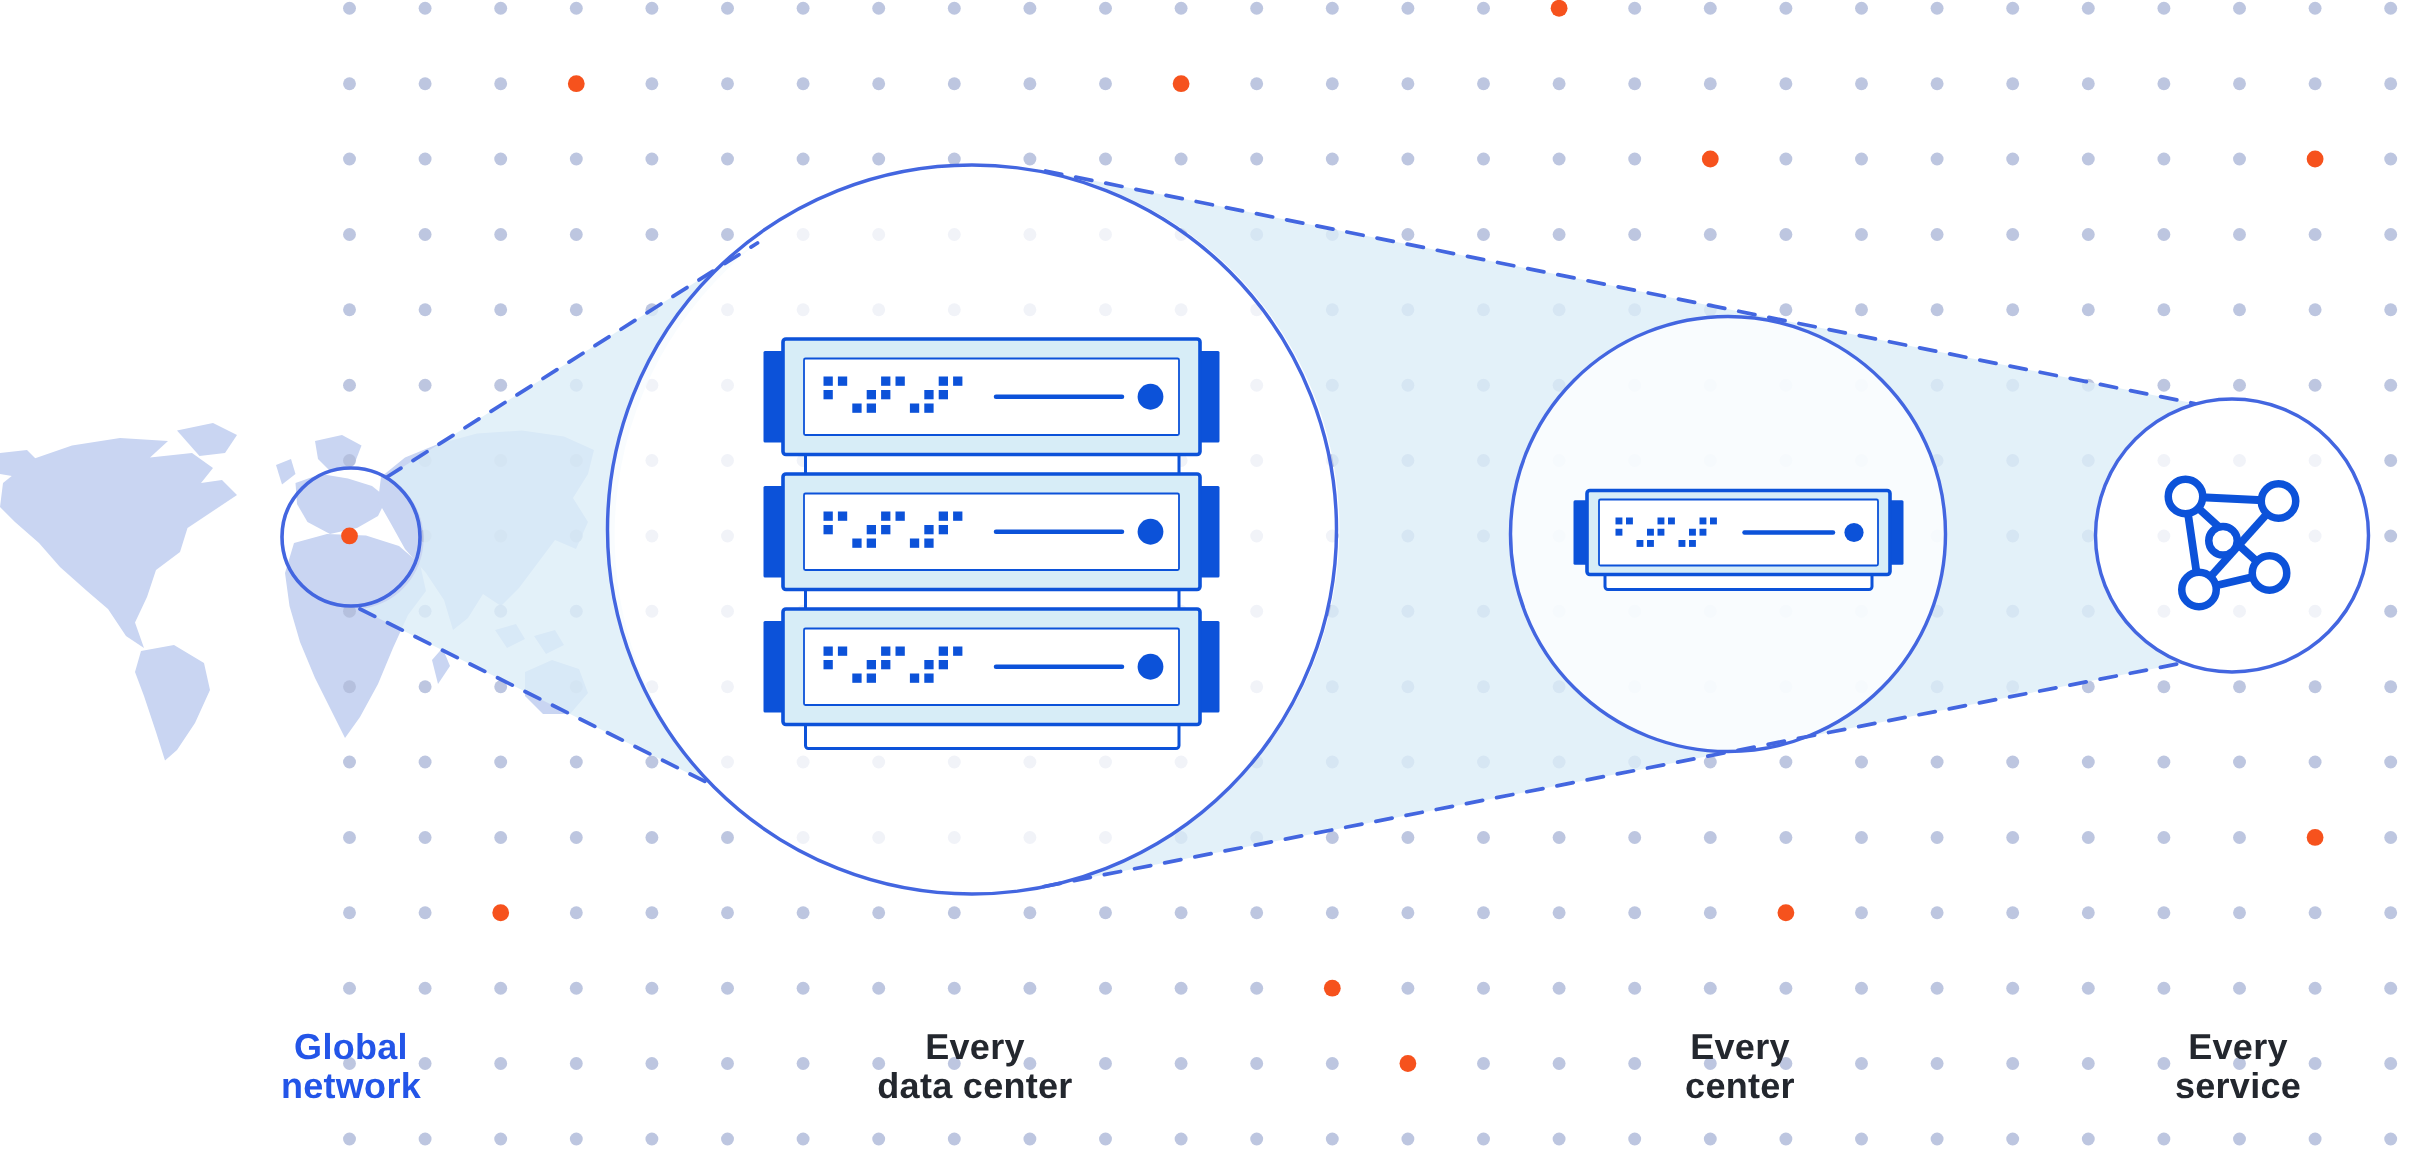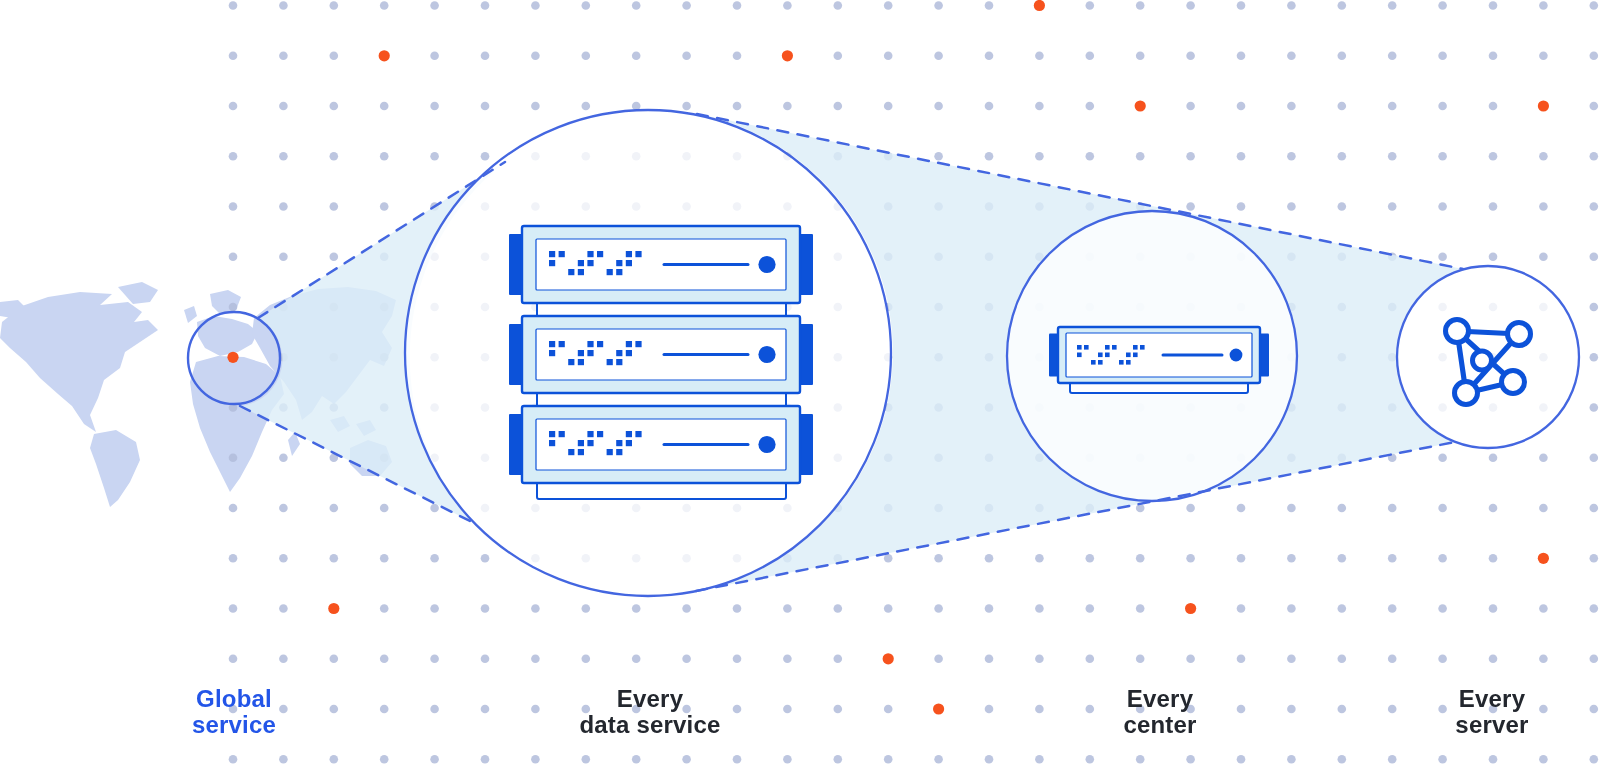--- a/index.html
+++ b/index.html
@@ -626,27 +626,27 @@
       <circle class="mesh-node" cx="1457" cy="331" r="11.5"></circle>
       <circle class="mesh-node" cx="1519" cy="334" r="11.5"></circle>
       <circle class="mesh-node" cx="1466" cy="393" r="11.5"></circle>
       <circle class="mesh-node" cx="1513" cy="382" r="11.5"></circle>
       <circle class="mesh-node" cx="1482" cy="360.5" r="9.5"></circle>
     </g>
   </svg>
 
   <div class="stage-label" style="left: 234px; top: 686px; color: rgb(35, 85, 232);">
     <div>Global</div>
-    <div>service</div>
+    <div>network</div>
   </div>
   <div class="stage-label" style="left: 650px; top: 686px; color: rgb(35, 39, 46);">
     <div>Every</div>
-    <div>data service</div>
+    <div>data center</div>
   </div>
   <div class="stage-label" style="left: 1160px; top: 686px; color: rgb(35, 39, 46);">
     <div>Every</div>
     <div>center</div>
   </div>
   <div class="stage-label" style="left: 1492px; top: 686px; color: rgb(35, 39, 46);">
     <div>Every</div>
-    <div>server</div>
+    <div>service</div>
   </div>
 </div>
 
 </body></html>

